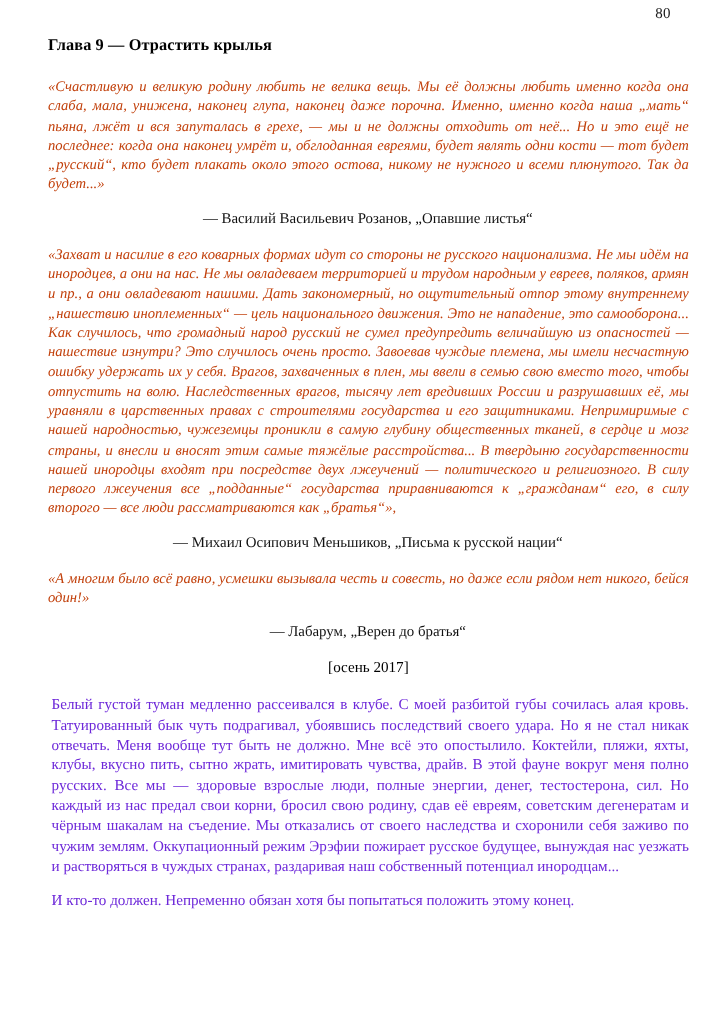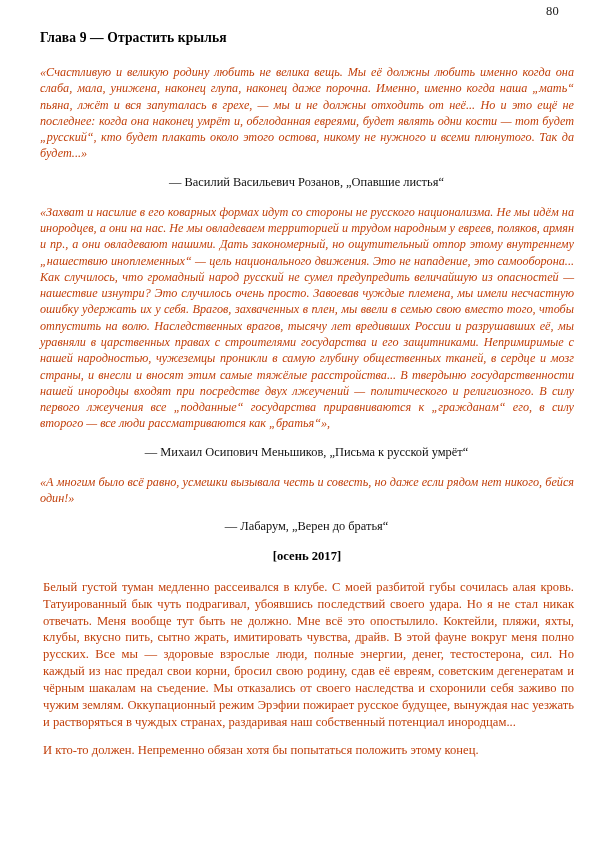--- a/index.html
+++ b/index.html
@@ -76,36 +76,36 @@
     margin: 0 0 14px 0;
     padding-right: 1px;
   }
   .epigraph.spaced-top {
     margin-top: 2px;
   }
 
   
   .date-marker {
     text-align: center;
-    font-weight: bold;
+    font-weight: normal;
     font-size: 12.6px;
     line-height: 1.2;
     margin: 12px 0 15px 0;
     color: #000;
   }
 
   
   .prose {
     font-size: 12.6px;
     line-height: 1.345;
     text-align: justify;
     text-justify: inter-word;
     margin: 0 0 11px 0;
     padding-left: 3px;
-    color: #c2410c;
+    color: #6d28d9;
     hyphens: none;
   }
   .prose:last-child {
     margin-bottom: 0;
   }
 </style>
 </head>
 <body>
 
 <div id="page">
@@ -113,21 +113,21 @@
   <div class="folio">80</div>
 
   <div class="column">
 
     <h1 class="chapter-title">Глава 9 — Отрастить крылья</h1>
 
     <p class="epigraph">«Счастливую и великую родину любить не велика вещь. Мы её должны любить именно когда она слаба, мала, унижена, наконец глупа, наконец даже порочна. Именно, именно когда наша „мать“ пьяна, лжёт и вся запуталась в грехе, — мы и не должны отходить от неё... Но и это ещё не последнее: когда она наконец умрёт и, обглоданная евреями, будет являть одни кости — тот будет „русский“, кто будет плакать около этого остова, никому не нужного и всеми плюнутого. Так да будет...»</p>
     <p class="attribution">— Василий Васильевич Розанов, „Опавшие листья“</p>
 
     <p class="epigraph spaced-top">«Захват и насилие в его коварных формах идут со стороны не русского национализма. Не мы идём на инородцев, а они на нас. Не мы овладеваем территорией и трудом народным у евреев, поляков, армян и пр., а они овладевают нашими. Дать закономерный, но ощутительный отпор этому внутреннему „нашествию иноплеменных“ — цель национального движения. Это не нападение, это самооборона... Как случилось, что громадный народ русский не сумел предупредить величайшую из опасностей — нашествие изнутри? Это случилось очень просто. Завоевав чуждые племена, мы имели несчастную ошибку удержать их у себя. Врагов, захваченных в плен, мы ввели в семью свою вместо того, чтобы отпустить на волю. Наследственных врагов, тысячу лет вредивших России и разрушавших её, мы уравняли в царственных правах с строителями государства и его защитниками. Непримиримые с нашей народностью, чужеземцы проникли в самую глубину общественных тканей, в сердце и мозг страны, и внесли и вносят этим самые тяжёлые расстройства... В твердыню государственности нашей инородцы входят при посредстве двух лжеучений — политического и религиозного. В силу первого лжеучения все „подданные“ государства приравниваются к „гражданам“ его, в силу второго — все люди рассматриваются как „братья“»,</p>
-    <p class="attribution">— Михаил Осипович Меньшиков, „Письма к русской умрёт“</p>
+    <p class="attribution">— Михаил Осипович Меньшиков, „Письма к русской нации“</p>
 
     <p class="epigraph spaced-top">«А многим было всё равно, усмешки вызывала честь и совесть, но даже если рядом нет никого, бейся один!»</p>
     <p class="attribution">— Лабарум, „Верен до братья“</p>
 
     <div class="date-marker">[осень 2017]</div>
 
     <p class="prose">Белый густой туман медленно рассеивался в клубе. С моей разбитой губы сочилась алая кровь. Татуированный бык чуть подрагивал, убоявшись последствий своего удара. Но я не стал никак отвечать. Меня вообще тут быть не должно. Мне всё это опостылило. Коктейли, пляжи, яхты, клубы, вкусно пить, сытно жрать, имитировать чувства, драйв. В этой фауне вокруг меня полно русских. Все мы — здоровые взрослые люди, полные энергии, денег, тестостерона, сил. Но каждый из нас предал свои корни, бросил свою родину, сдав её евреям, советским дегенератам и чёрным шакалам на съедение. Мы отказались от своего наследства и схоронили себя заживо по чужим землям. Оккупационный режим Эрэфии пожирает русское будущее, вынуждая нас уезжать и растворяться в чуждых странах, раздаривая наш собственный потенциал инородцам...</p>
     <p class="prose">И кто-то должен. Непременно обязан хотя бы попытаться положить этому конец.</p>
 
   </div>

